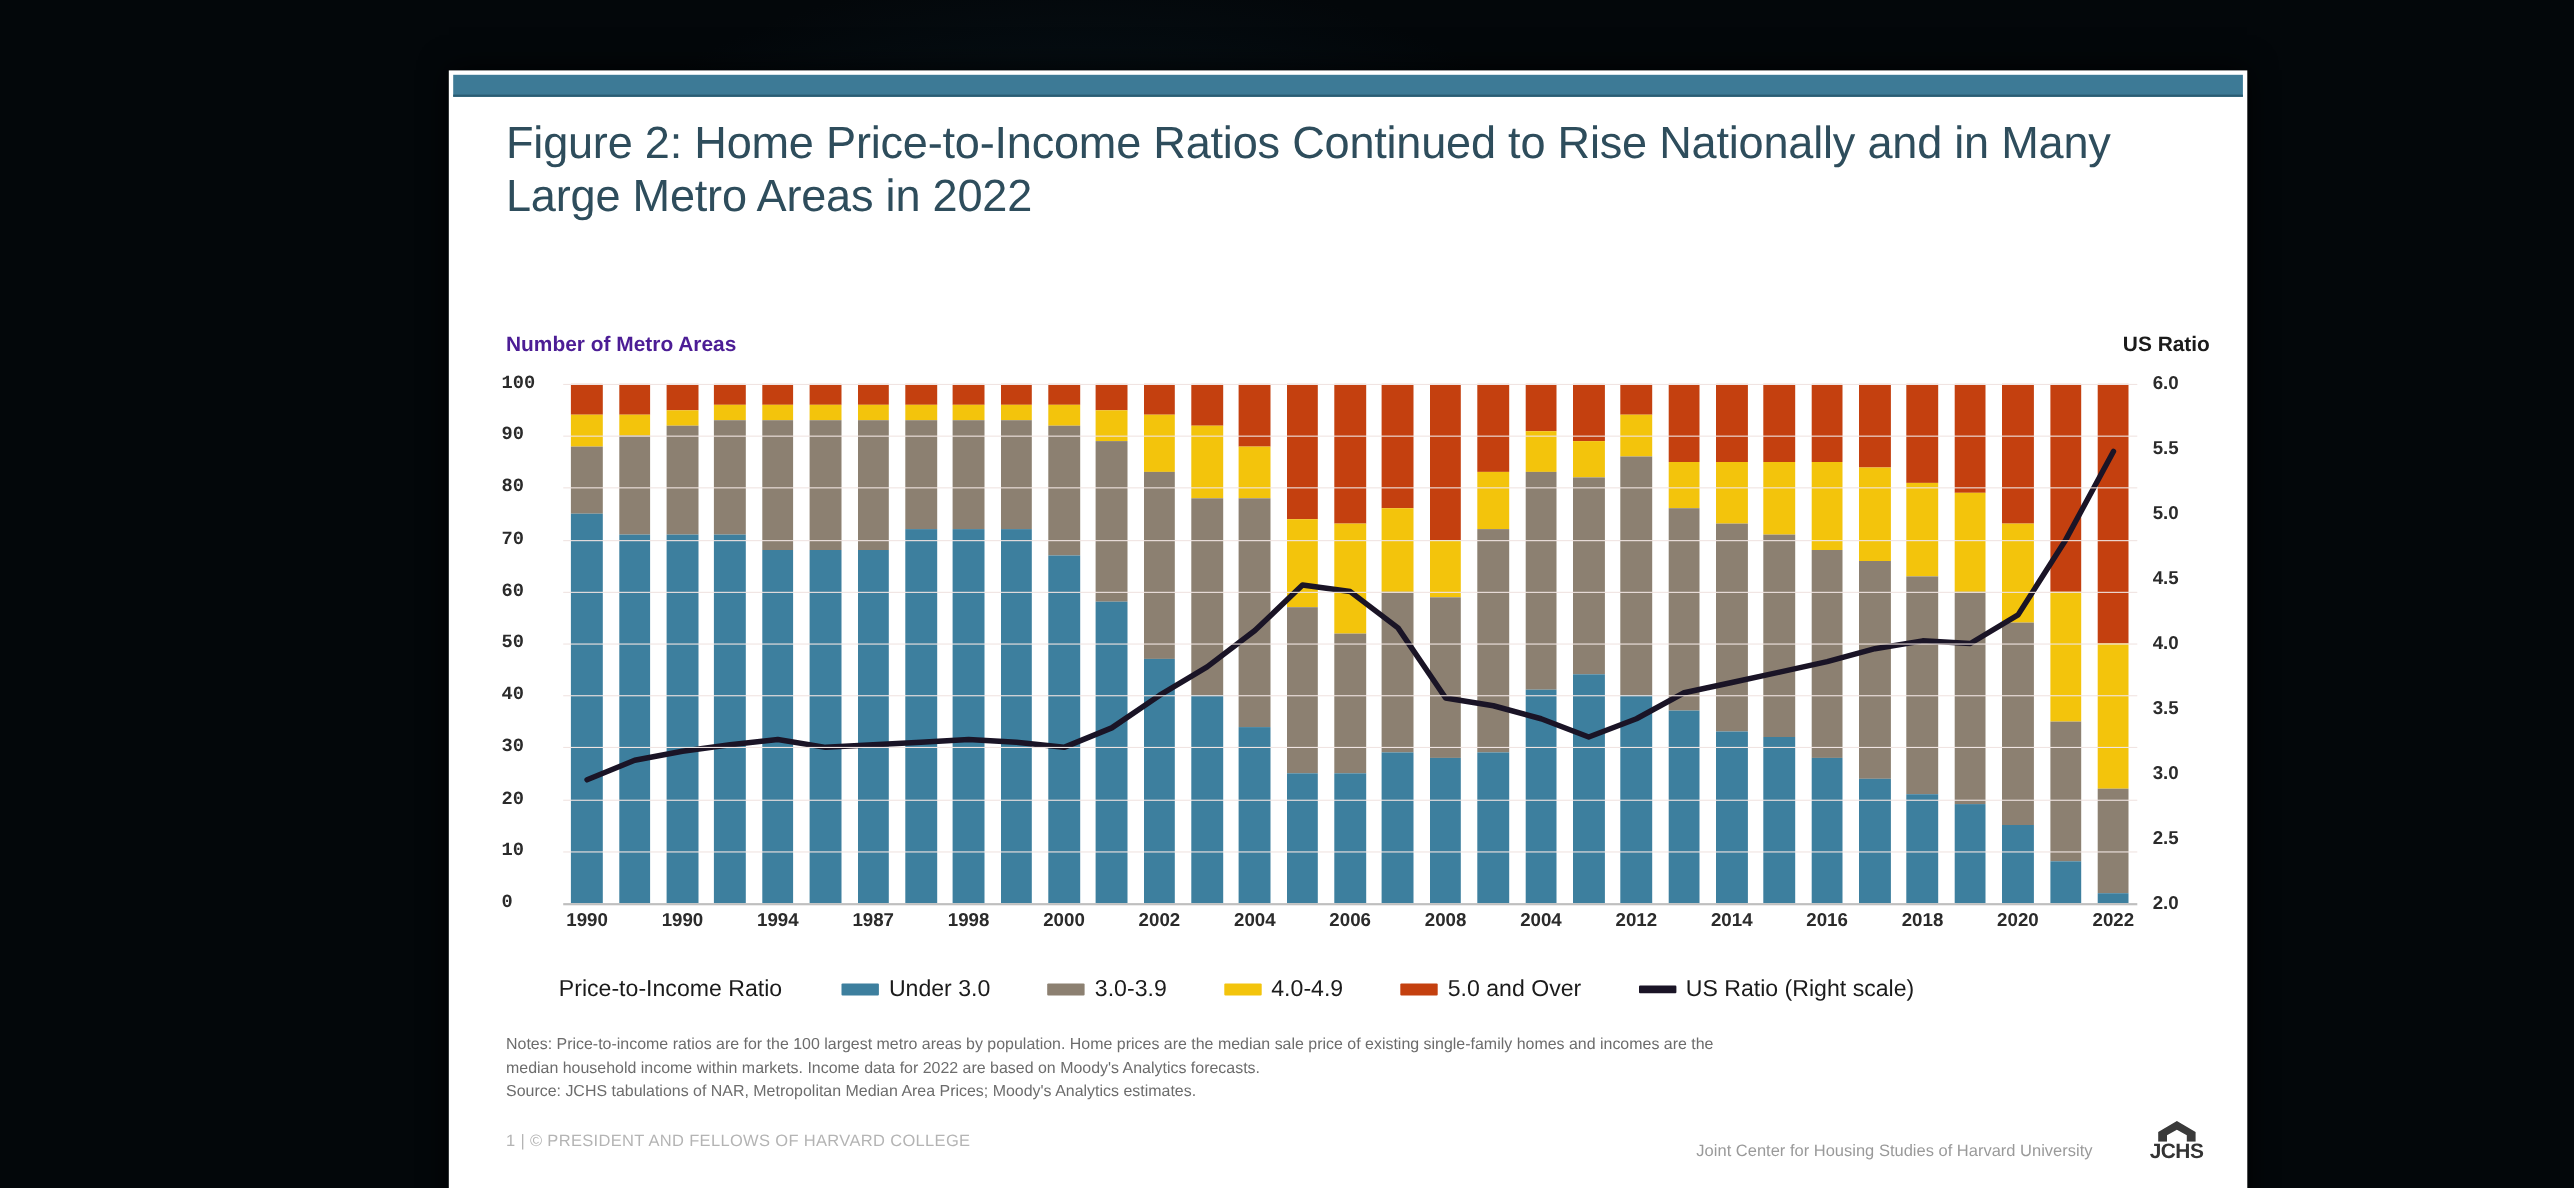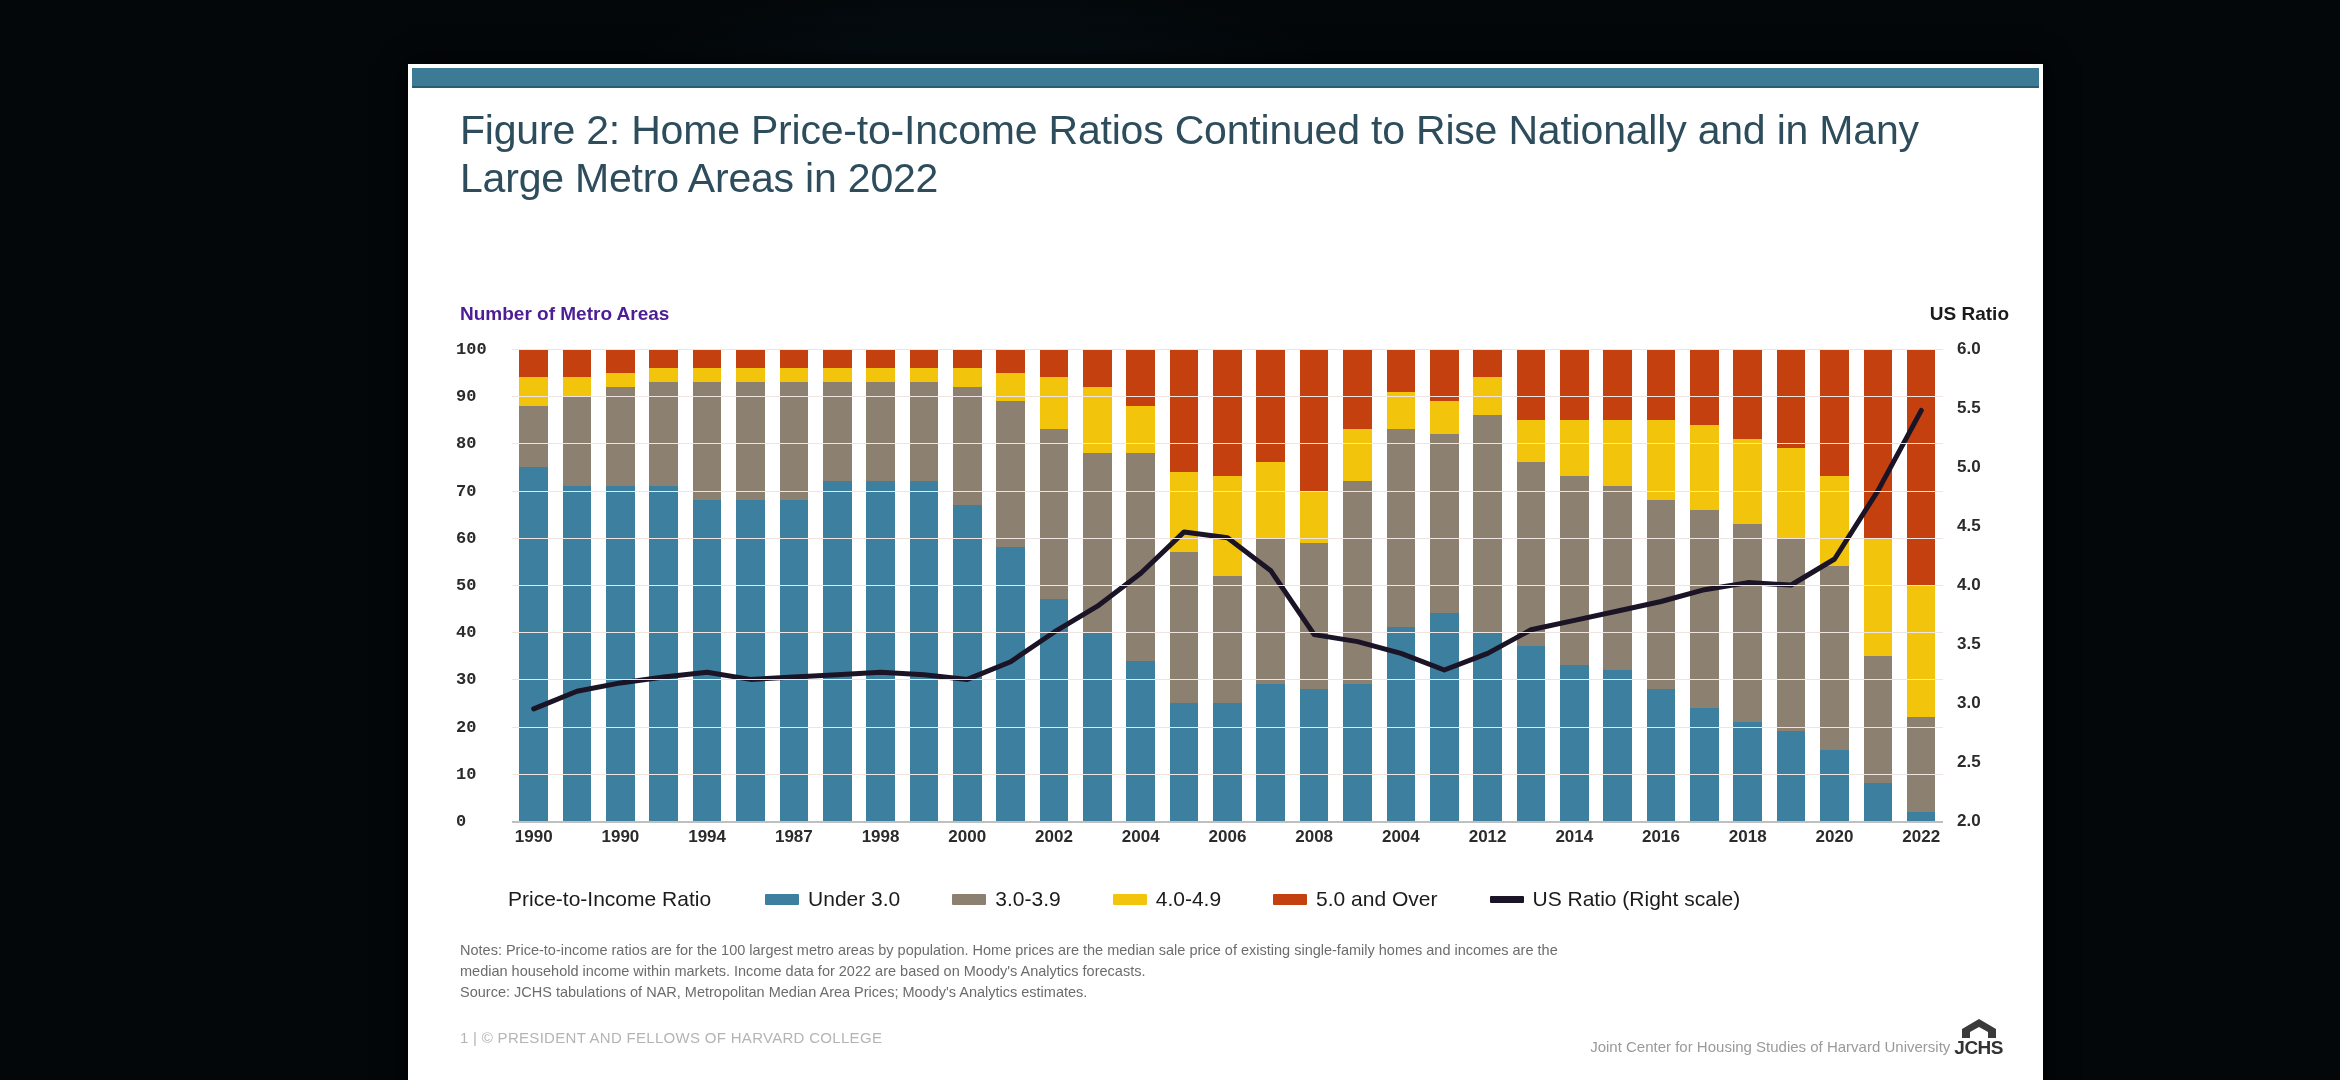--- a/index.html
+++ b/index.html
@@ -115,21 +115,21 @@
   }
   #notes div{white-space:nowrap;}
   
   #footer{
     position:absolute;left:52px;right:40px;top:955px;height:36px;
     display:flex;align-items:center;justify-content:space-between;
   }
   #copyright{font-size:15px;color:#b4b4b4;letter-spacing:.3px;}
   #footer-right{display:flex;align-items:flex-end;gap:4px;}
   #jchs-org{font-size:15px;color:#9a9a9a;margin-bottom:2px;}
-  #jchs-logo{display:flex;flex-direction:column;align-items:center;}
+  #jchs-logo{display:flex;flex-direction:column;align-items:center;margin-left:48px;}
   #jchs-word{font-size:19px;font-weight:bold;color:#333;letter-spacing:-.5px;line-height:1;}
 </style>
 </head>
 <body>
 
 <div id="backdrop"></div>
 <div id="bottom-glow"></div>
 
 <div id="slide">
 

